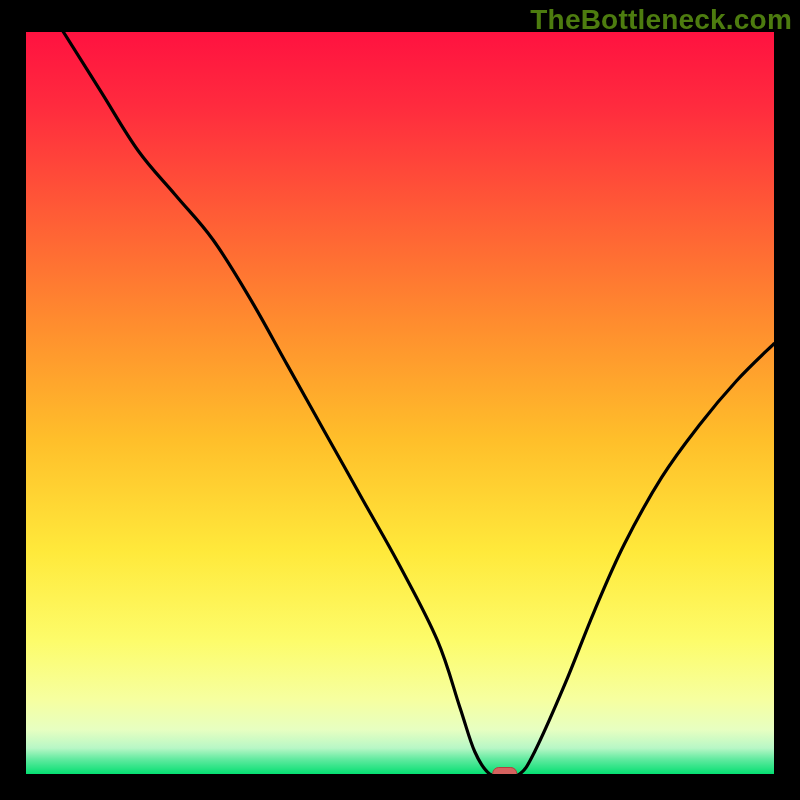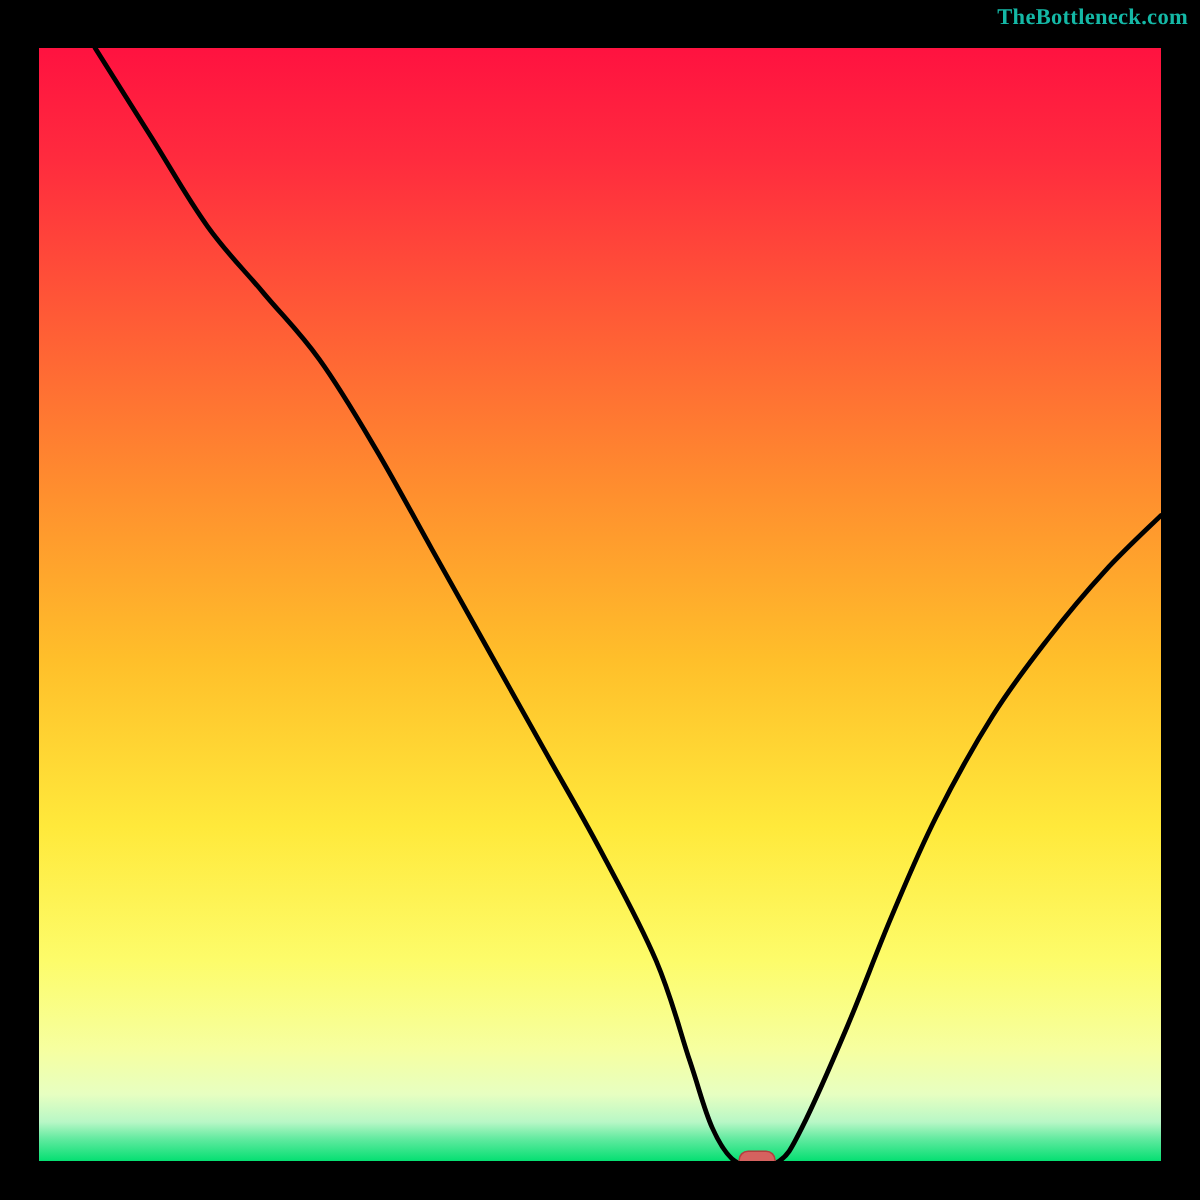--- a/index.html
+++ b/index.html
@@ -14,26 +14,25 @@
   .wrapper {
     position: relative;
     width: 800px;
     height: 800px;
     background: #000;
   }
   .watermark {
     position: absolute;
     top: 4px;
     right: 8px;
-    color: #14b8a6;
+    color: #4d7c0f;
     font-weight: 600;
-    font-size: 15px;
+    font-size: 28px;
     letter-spacing: 0.2px;
     z-index: 10;
-    font-family: Liberation Serif, serif;
   }
   .plot-area {
     position: absolute;
     left: 26px;
     top: 32px;
     width: 748px;
     height: 742px;
     overflow: hidden;
   }
   svg {

